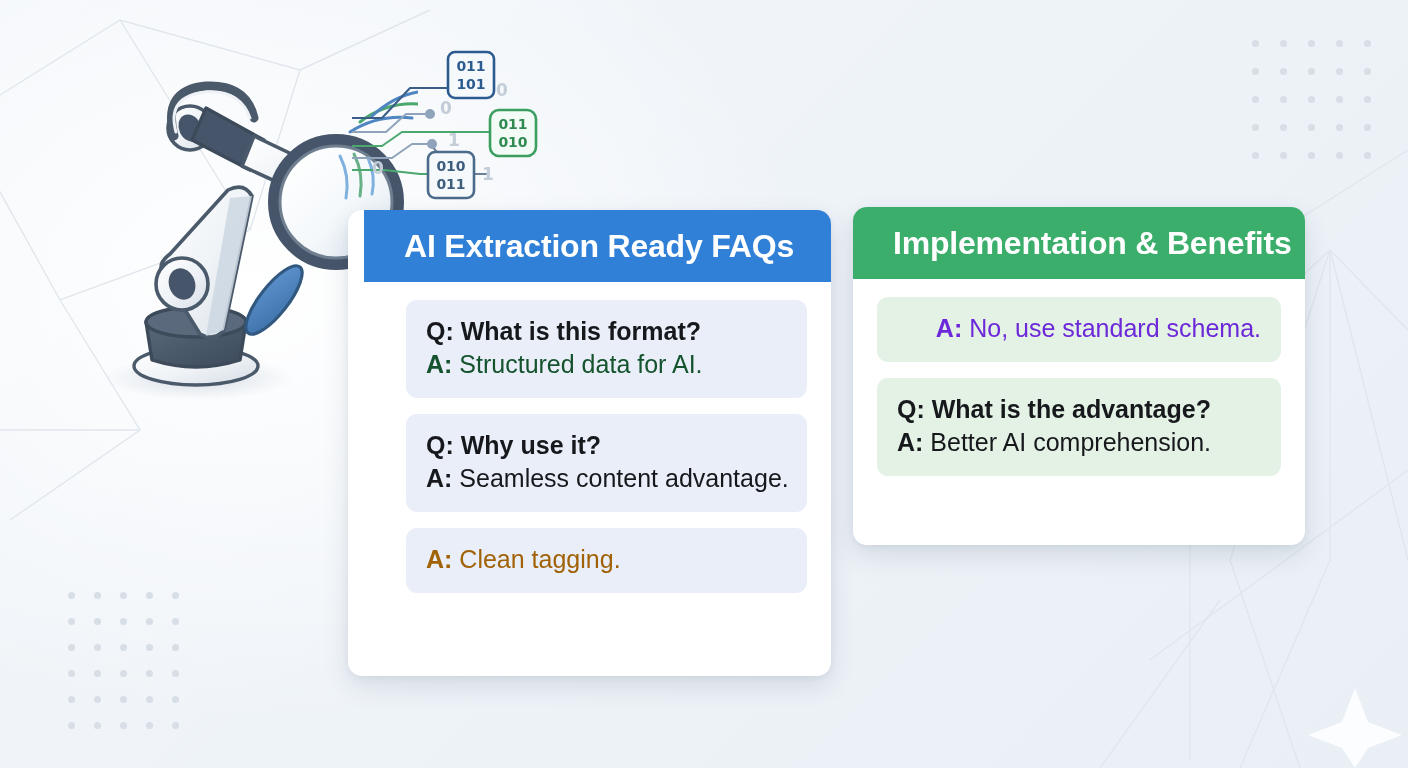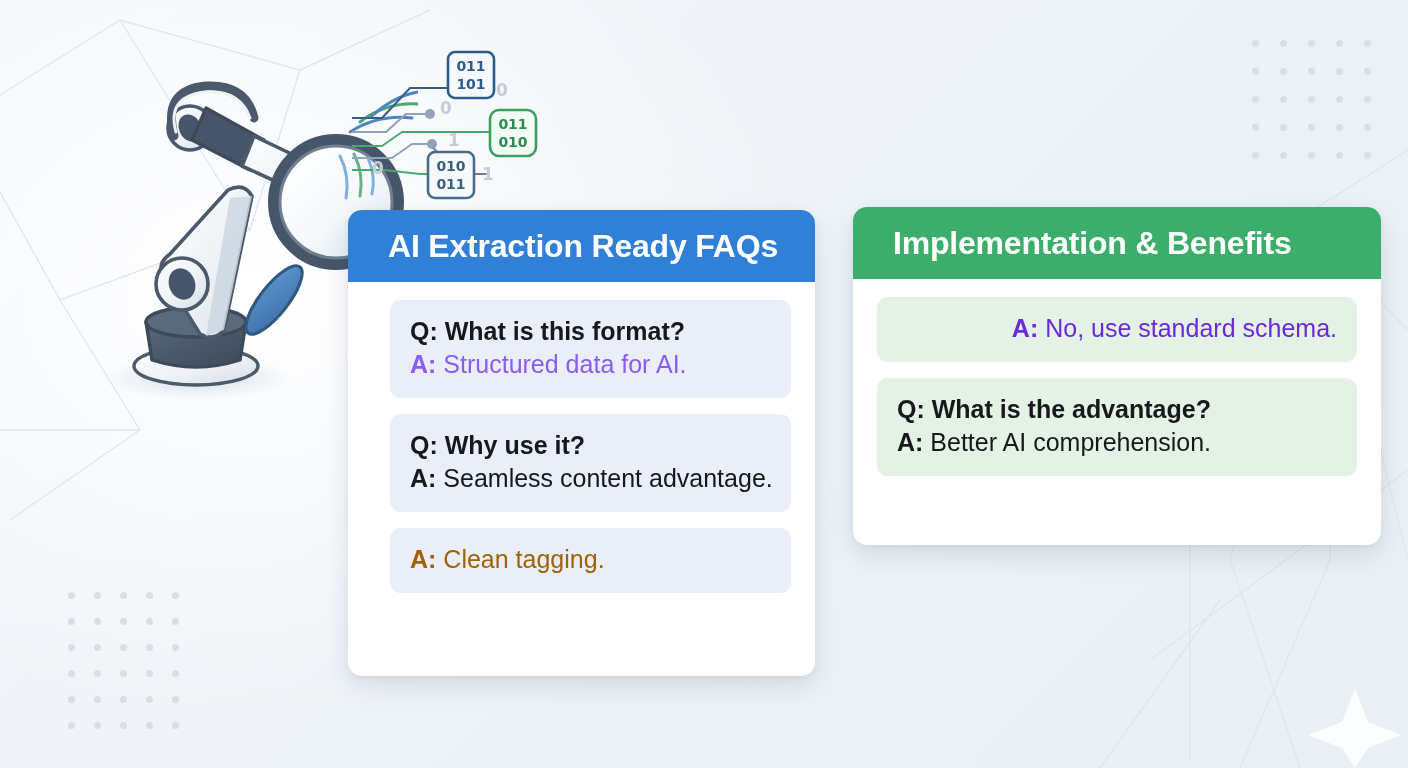--- a/index.html
+++ b/index.html
@@ -75,21 +75,21 @@
   }
   #card-left {
     left: 348px;
     top: 210px;
     width: 467px;
     height: 466px;
   }
   #card-right {
     left: 853px;
     top: 207px;
-    width: 528px;
+    width: 452px;
     height: 338px;
   }
 
   .card-header {
     height: 72px;
     display: flex;
     align-items: center;
     padding: 0 0 0 40px;
     box-sizing: border-box;
   }
@@ -320,32 +320,32 @@
       <text x="161" y="89" text-anchor="middle" font-family="DejaVu Sans, sans-serif" font-size="14" font-weight="bold" fill="#2f8a52">011</text>
       <text x="161" y="107" text-anchor="middle" font-family="DejaVu Sans, sans-serif" font-size="14" font-weight="bold" fill="#2f8a52">010</text>
     </g>
     <g>
       <rect x="76" y="112" width="46" height="46" rx="7" fill="#f6f9fc" stroke="#4a6b8a" stroke-width="2.6"></rect>
       <text x="99" y="131" text-anchor="middle" font-family="DejaVu Sans, sans-serif" font-size="14" font-weight="bold" fill="#3d5d7c">010</text>
       <text x="99" y="149" text-anchor="middle" font-family="DejaVu Sans, sans-serif" font-size="14" font-weight="bold" fill="#3d5d7c">011</text>
     </g>
   </svg>
 
-  <div class="card" id="card-left" style="background: rgb(255, 255, 255);">
+  <div class="card" id="card-left" style="background: rgb(255, 255, 255); padding-left: 16px;">
     <div class="card-header" style="background: rgb(49, 128, 216);">
       <div class="card-header-title">AI Extraction Ready FAQs</div>
     </div>
     <div class="card-body">
 
       <div class="faq-item" style="background: rgb(233, 238, 248);">
         <div class="faq-line faq-q" style="color: rgb(22, 24, 28);">
           <span class="faq-tag">Q:</span>
           <span class="faq-text">What is this format?</span>
         </div>
-        <div class="faq-line faq-a" style="color: #8b5cf6;">
+        <div class="faq-line faq-a" style="color: #14532d;">
           <span class="faq-tag">A:</span>
           <span class="faq-text">Structured data for AI.</span>
         </div>
       </div>
 
       <div class="faq-item" style="background: rgb(233, 238, 248);">
         <div class="faq-line faq-q" style="color: rgb(22, 24, 28);">
           <span class="faq-tag">Q:</span>
           <span class="faq-text">Why use it?</span>
         </div>

